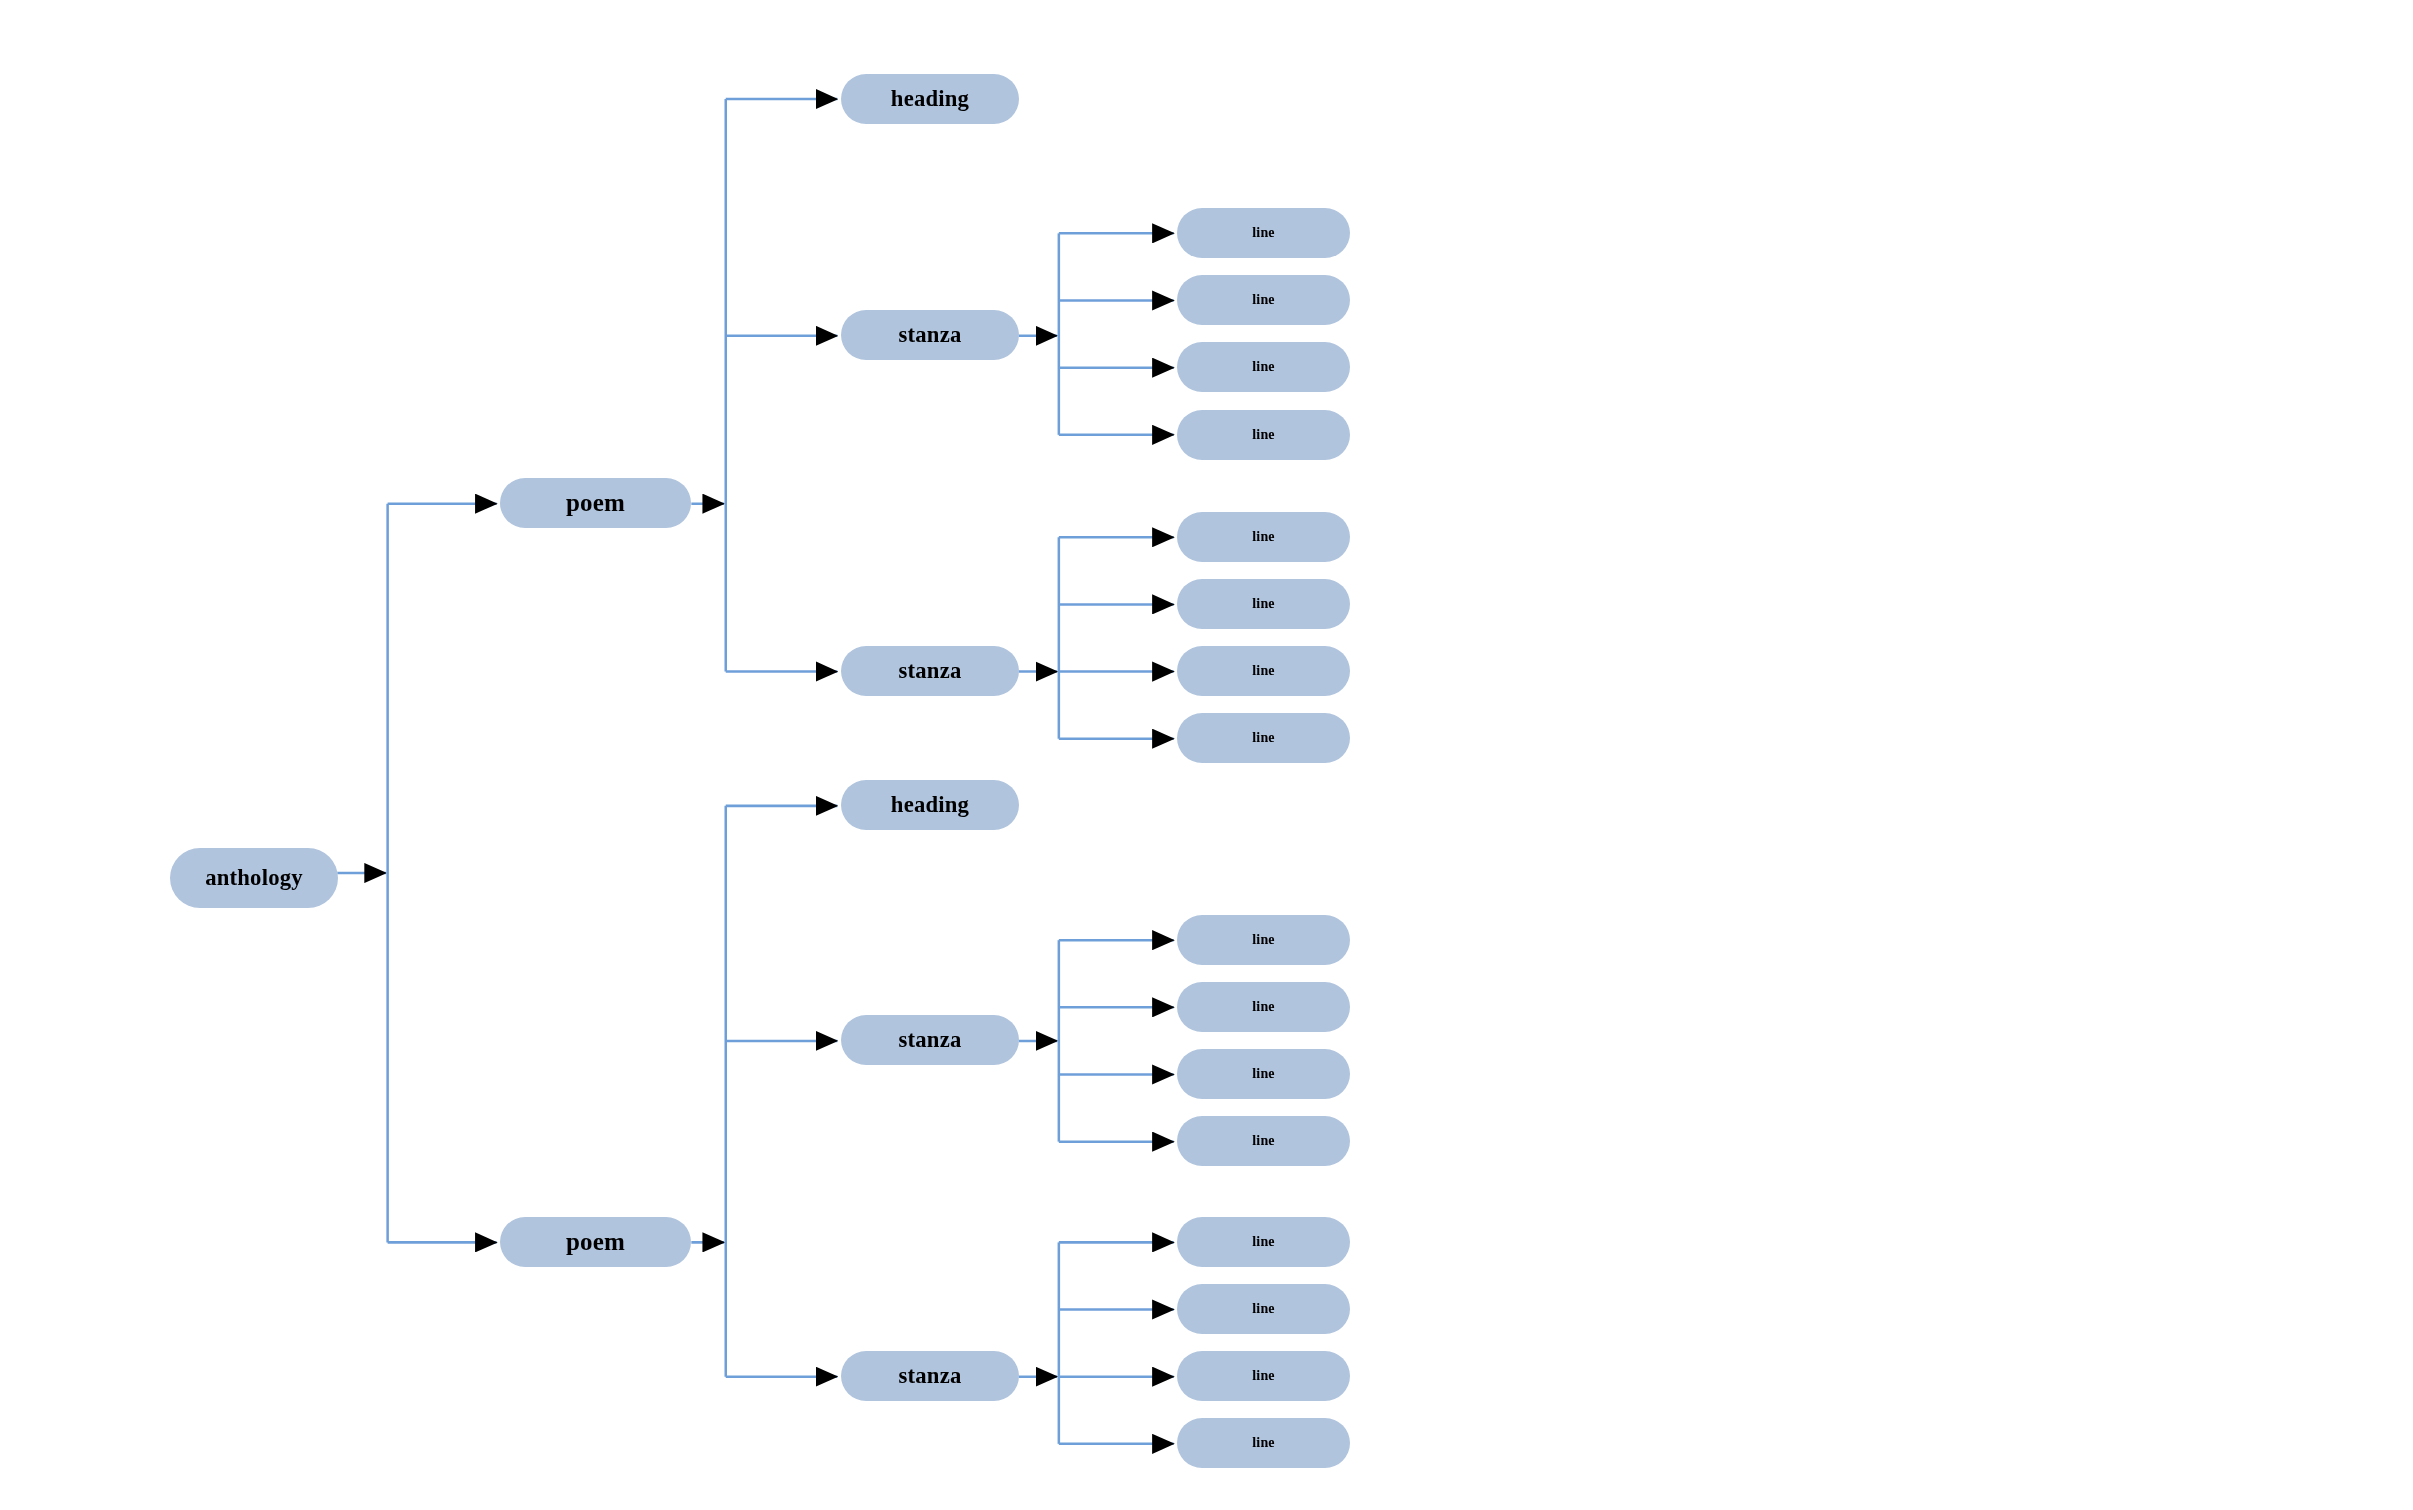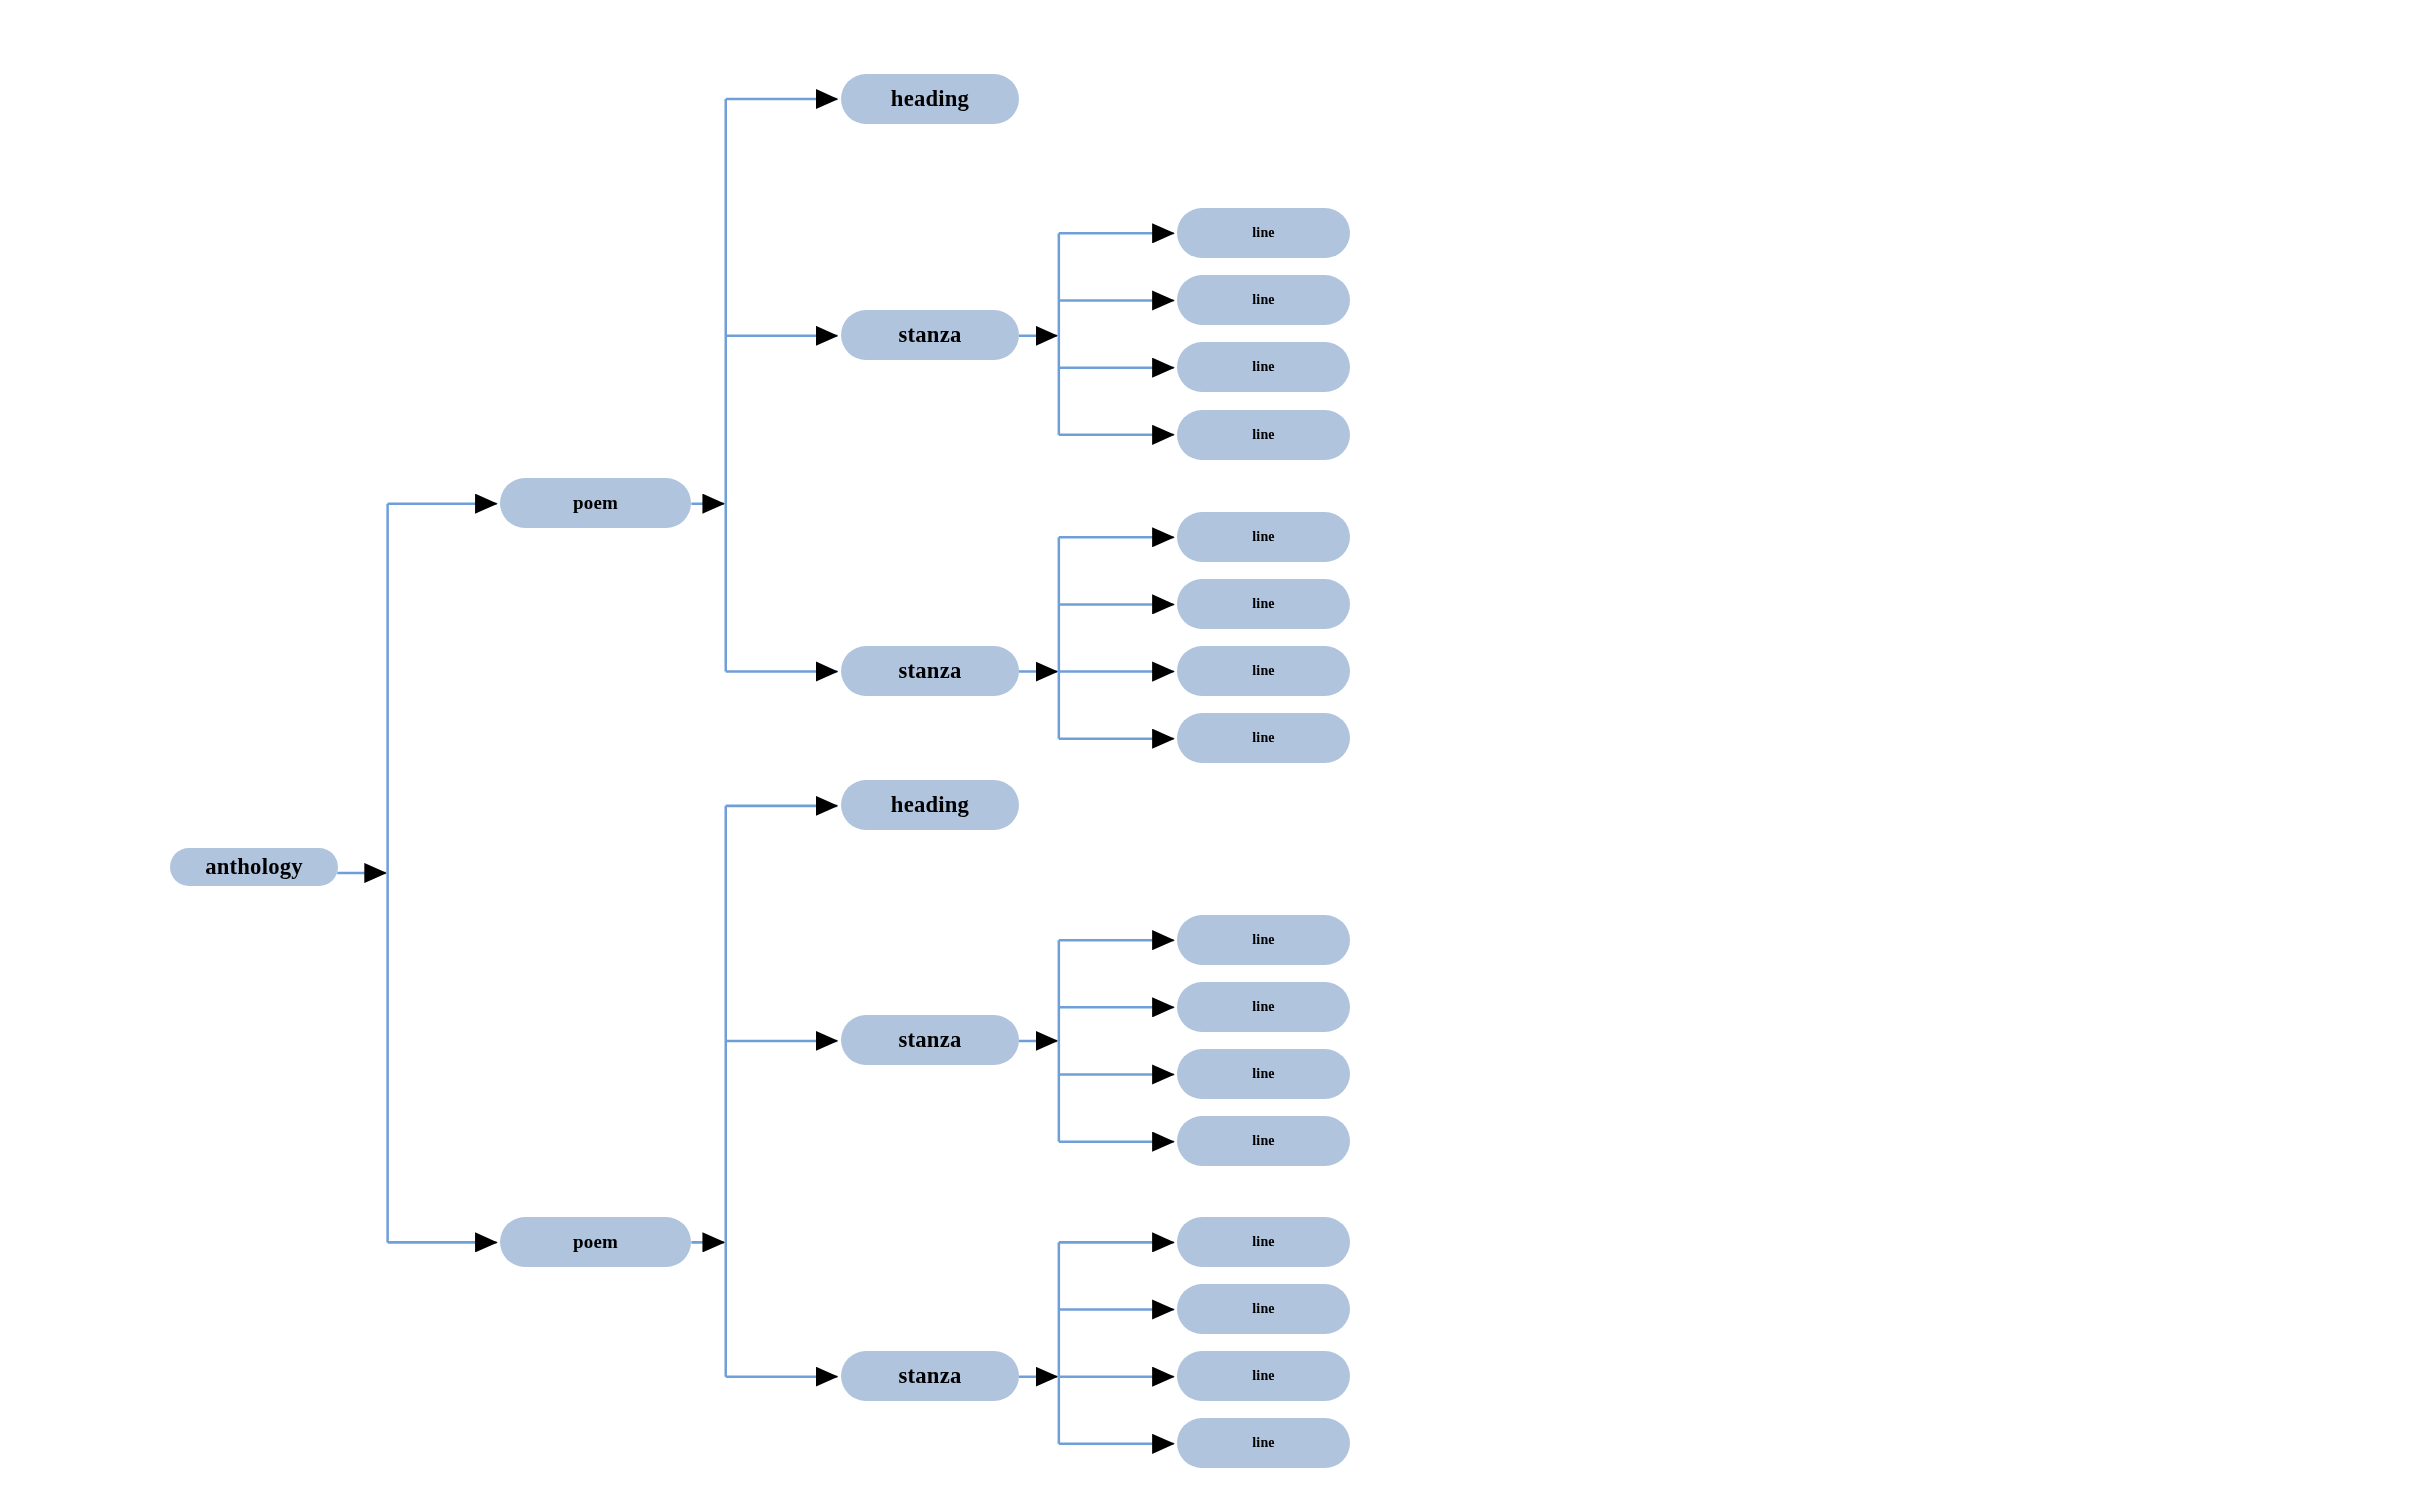--- a/index.html
+++ b/index.html
@@ -14,21 +14,21 @@
     background:#b0c4de;
     border-radius:838px;
     color:#000000;
     font-family:"Liberation Serif", serif;
     font-weight:bold;
     font-size:22px;
     letter-spacing:0.2px;
     user-select:none;
   }
   .node.lvl0{font-size:22.7px;}
-  .node.lvl1{font-size:19px;}
+  .node.lvl1{font-size:25px;}
   .node.lvl2{font-size:22.7px;}
   .node.lvl3{font-size:14px;}
 </style>
 </head>
 <body>
 
 <div id="stage" style="background: rgb(255, 255, 255);">
   <svg id="wires" viewBox="0 0 2876 1800" preserveAspectRatio="none" aria-hidden="true">
       <defs>
         <marker id="arrowhead" markerWidth="9" markerHeight="8" refX="8.6" refY="4" orient="auto" markerUnits="strokeWidth">
@@ -68,21 +68,21 @@
       <path d="M1262,1280 L1399,1280" fill="none" stroke="#6f9fd8" stroke-width="3" stroke-linecap="butt" marker-end="url(#arrowhead)"></path>
       <path d="M1262,1360 L1399,1360" fill="none" stroke="#6f9fd8" stroke-width="3" stroke-linecap="butt" marker-end="url(#arrowhead)"></path>
       <path d="M1214,1640 L1260,1640" fill="none" stroke="#6f9fd8" stroke-width="3" stroke-linecap="butt" marker-end="url(#arrowhead)"></path>
       <path d="M1262,1480 L1262,1720" fill="none" stroke="#6f9fd8" stroke-width="3" stroke-linecap="butt"></path>
       <path d="M1262,1480 L1399,1480" fill="none" stroke="#6f9fd8" stroke-width="3" stroke-linecap="butt" marker-end="url(#arrowhead)"></path>
       <path d="M1262,1560 L1399,1560" fill="none" stroke="#6f9fd8" stroke-width="3" stroke-linecap="butt" marker-end="url(#arrowhead)"></path>
       <path d="M1262,1640 L1399,1640" fill="none" stroke="#6f9fd8" stroke-width="3" stroke-linecap="butt" marker-end="url(#arrowhead)"></path>
       <path d="M1262,1720 L1399,1720" fill="none" stroke="#6f9fd8" stroke-width="3" stroke-linecap="butt" marker-end="url(#arrowhead)"></path>
     </svg>
   <div id="nodes">
-      <div class="node lvl0" style="left: 170px; top: 848px; width: 168px; height: 38px; background: rgb(176, 196, 222); color: rgb(0, 0, 0);">
+      <div class="node lvl0" style="left: 170px; top: 848px; width: 168px; height: 60px; background: rgb(176, 196, 222); color: rgb(0, 0, 0);">
         <span>anthology</span>
       </div>
       <div class="node lvl1" style="left: 500px; top: 478px; width: 191px; height: 50px; background: rgb(176, 196, 222); color: rgb(0, 0, 0);">
         <span>poem</span>
       </div>
       <div class="node lvl1" style="left: 500px; top: 1217px; width: 191px; height: 50px; background: rgb(176, 196, 222); color: rgb(0, 0, 0);">
         <span>poem</span>
       </div>
       <div class="node lvl2" style="left: 841px; top: 74px; width: 178px; height: 50px; background: rgb(176, 196, 222); color: rgb(0, 0, 0);">
         <span>heading</span>

